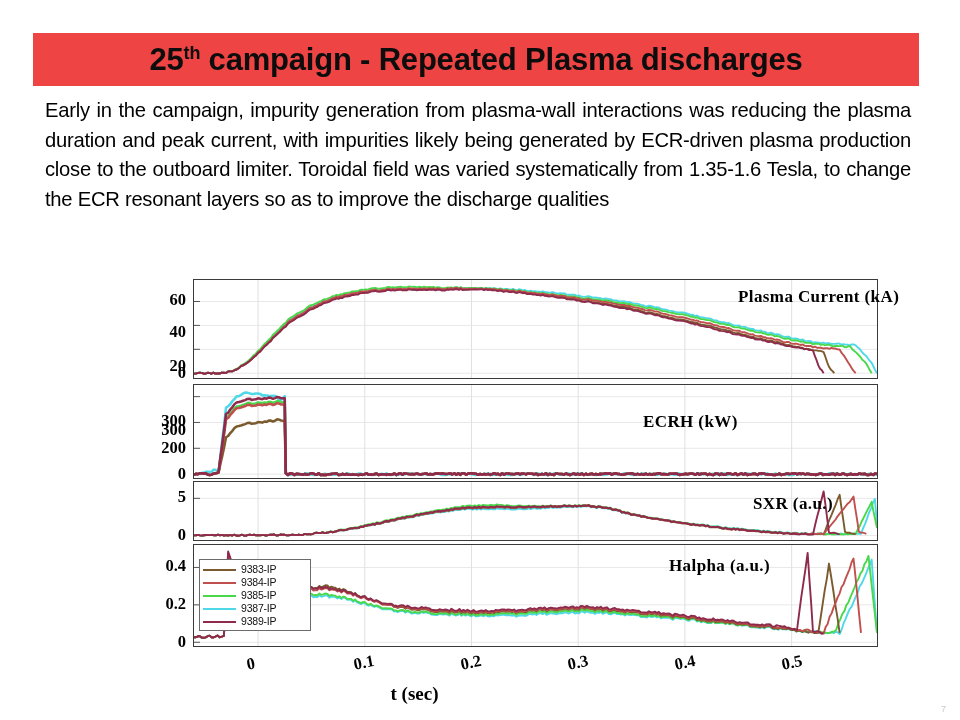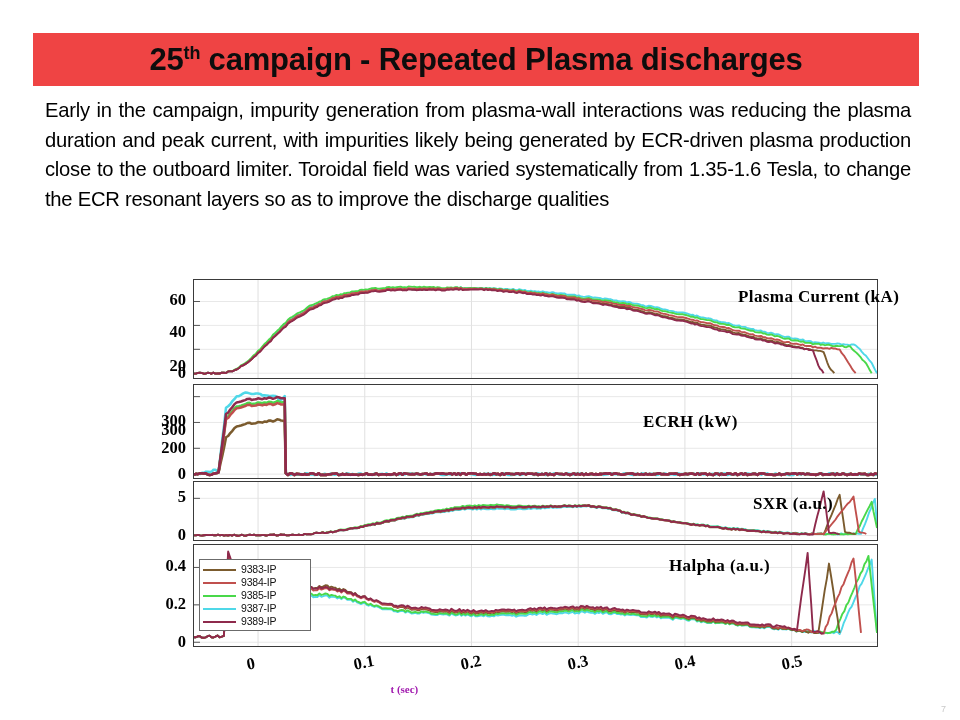--- a/index.html
+++ b/index.html
@@ -145,22 +145,22 @@
     font-size: 16.5px;
     color: #000;
     transform: rotate(-11deg);
     transform-origin: left top;
     white-space: nowrap;
   }
   #xaxis-label {
     position: absolute;
     font-family: "Liberation Serif", serif;
     font-weight: bold;
-    font-size: 11px;
-    color: #a21caf;
+    font-size: 19px;
+    color: #000000;
     white-space: nowrap;
   }
   #page-number {
     position: absolute;
     right: 14px;
     bottom: 6px;
     font-family: "Liberation Sans", sans-serif;
     font-size: 9px;
     color: #c9c9c9;
   }

